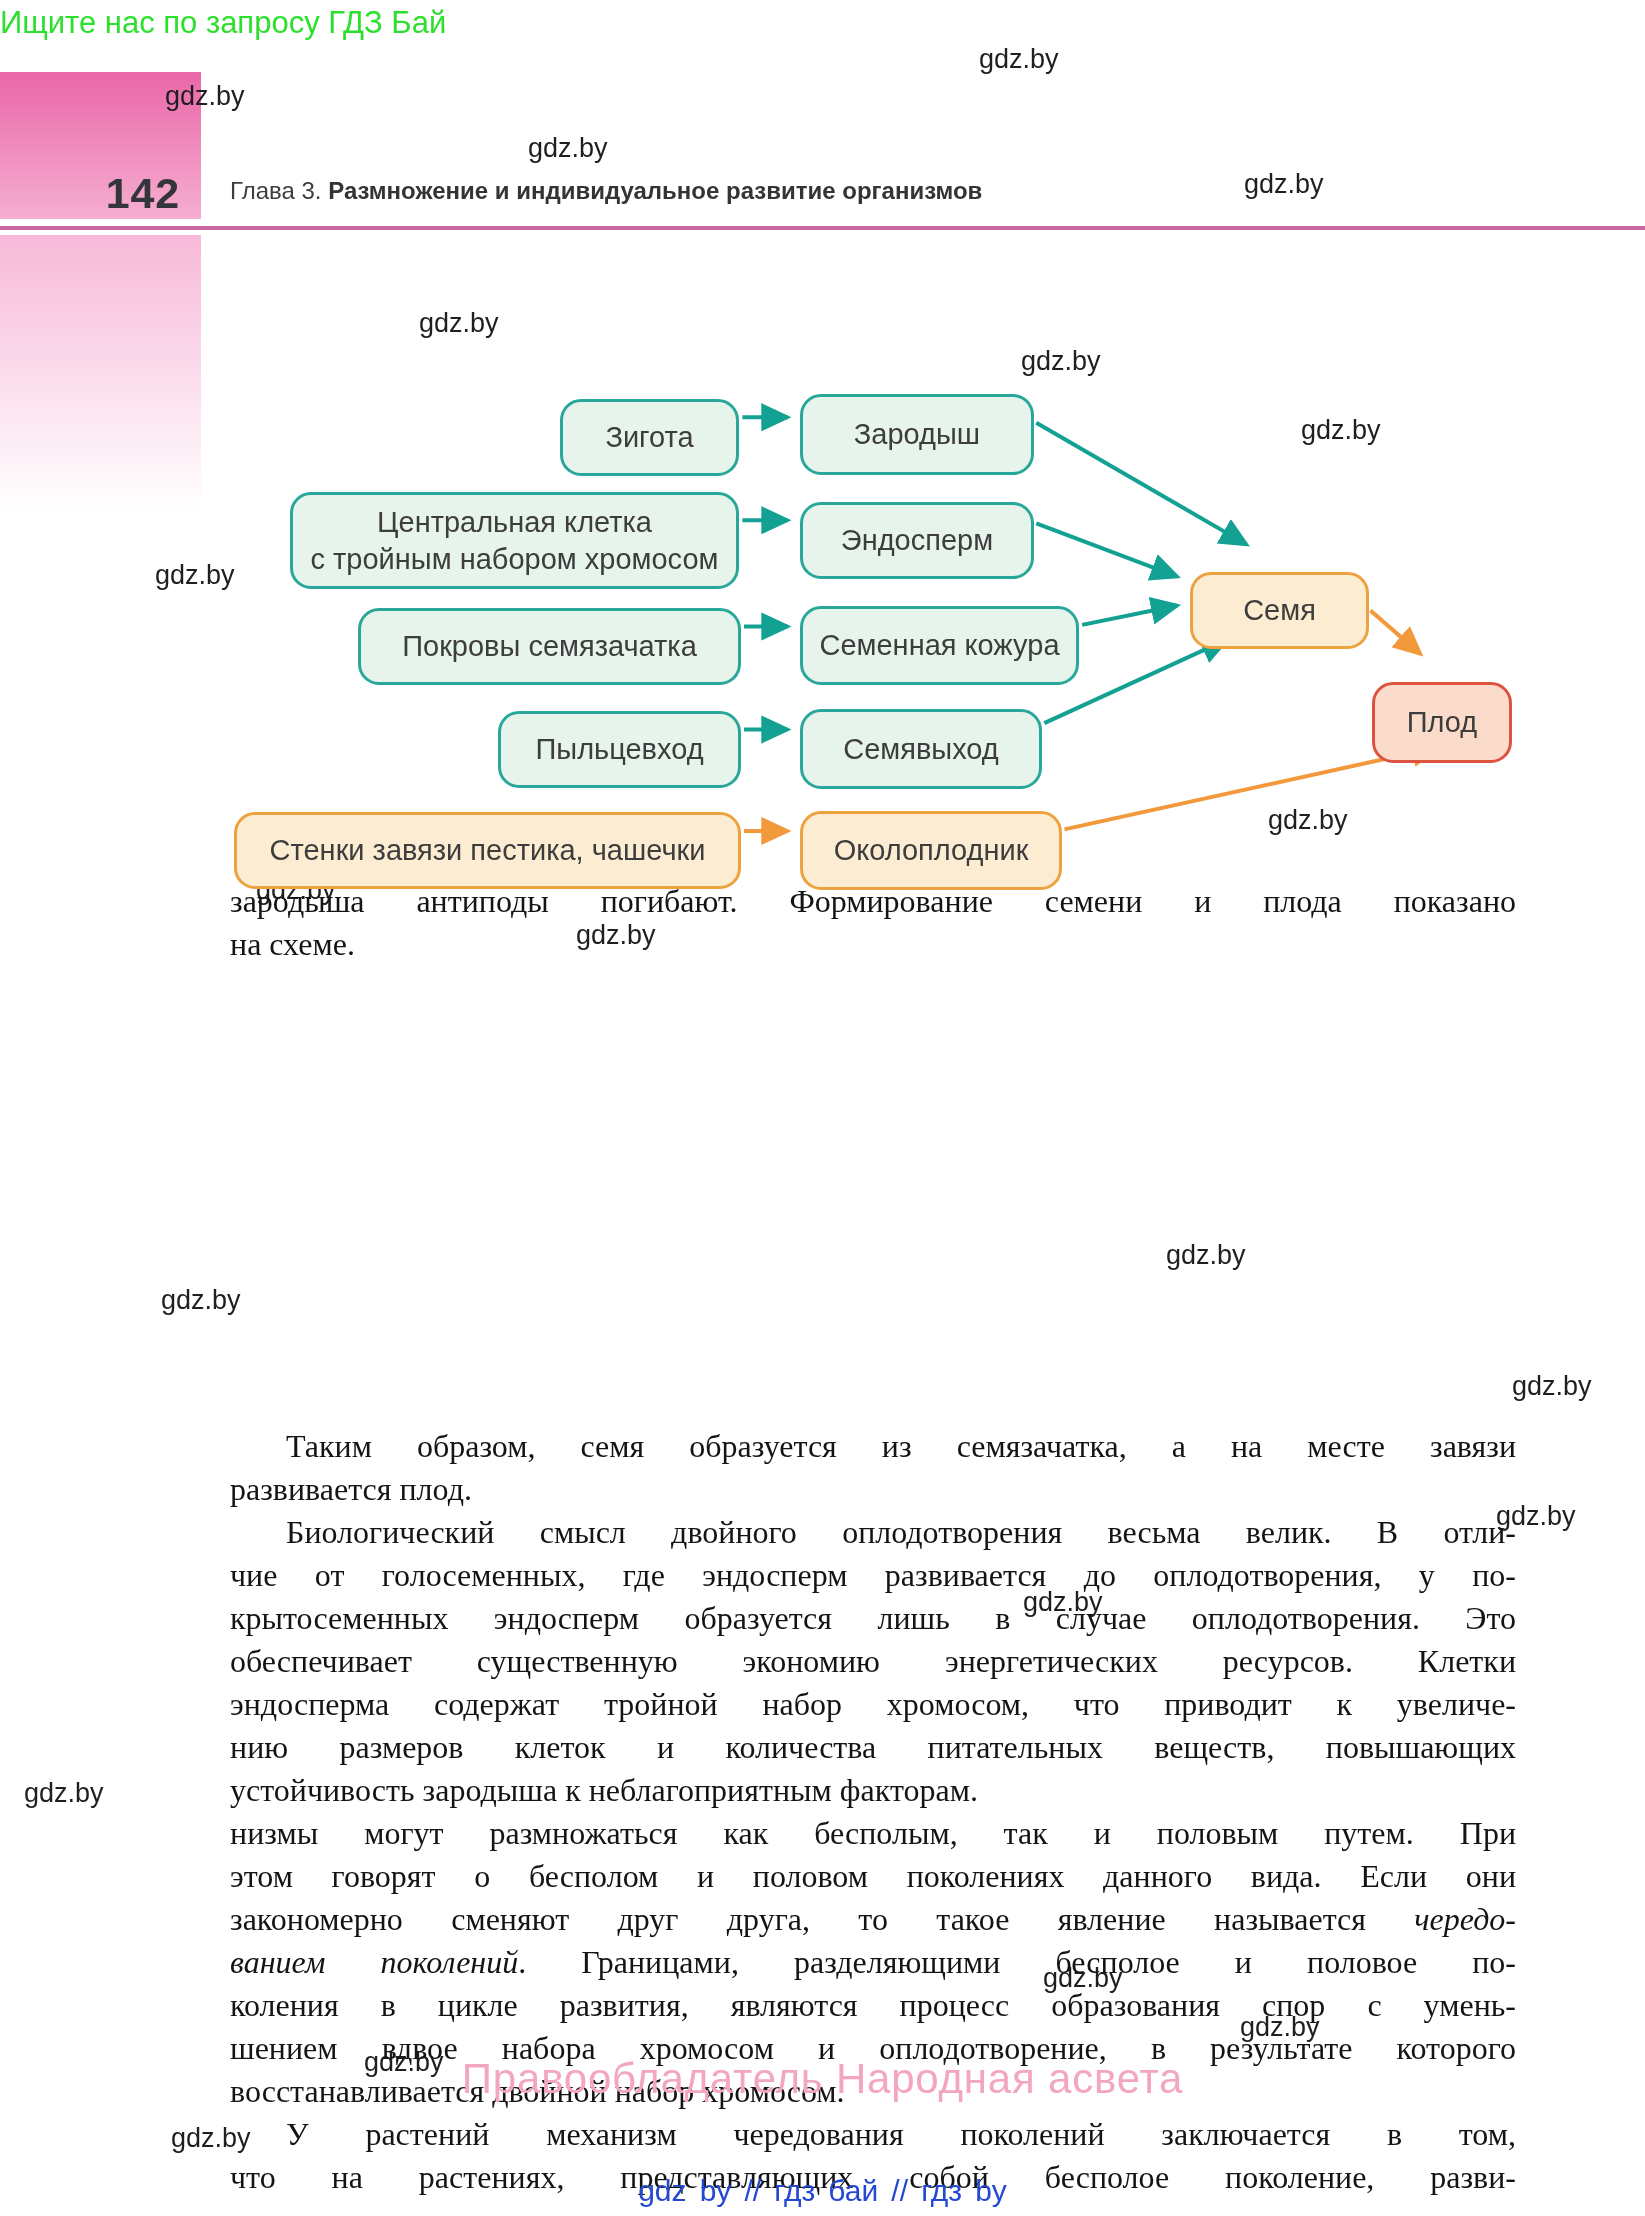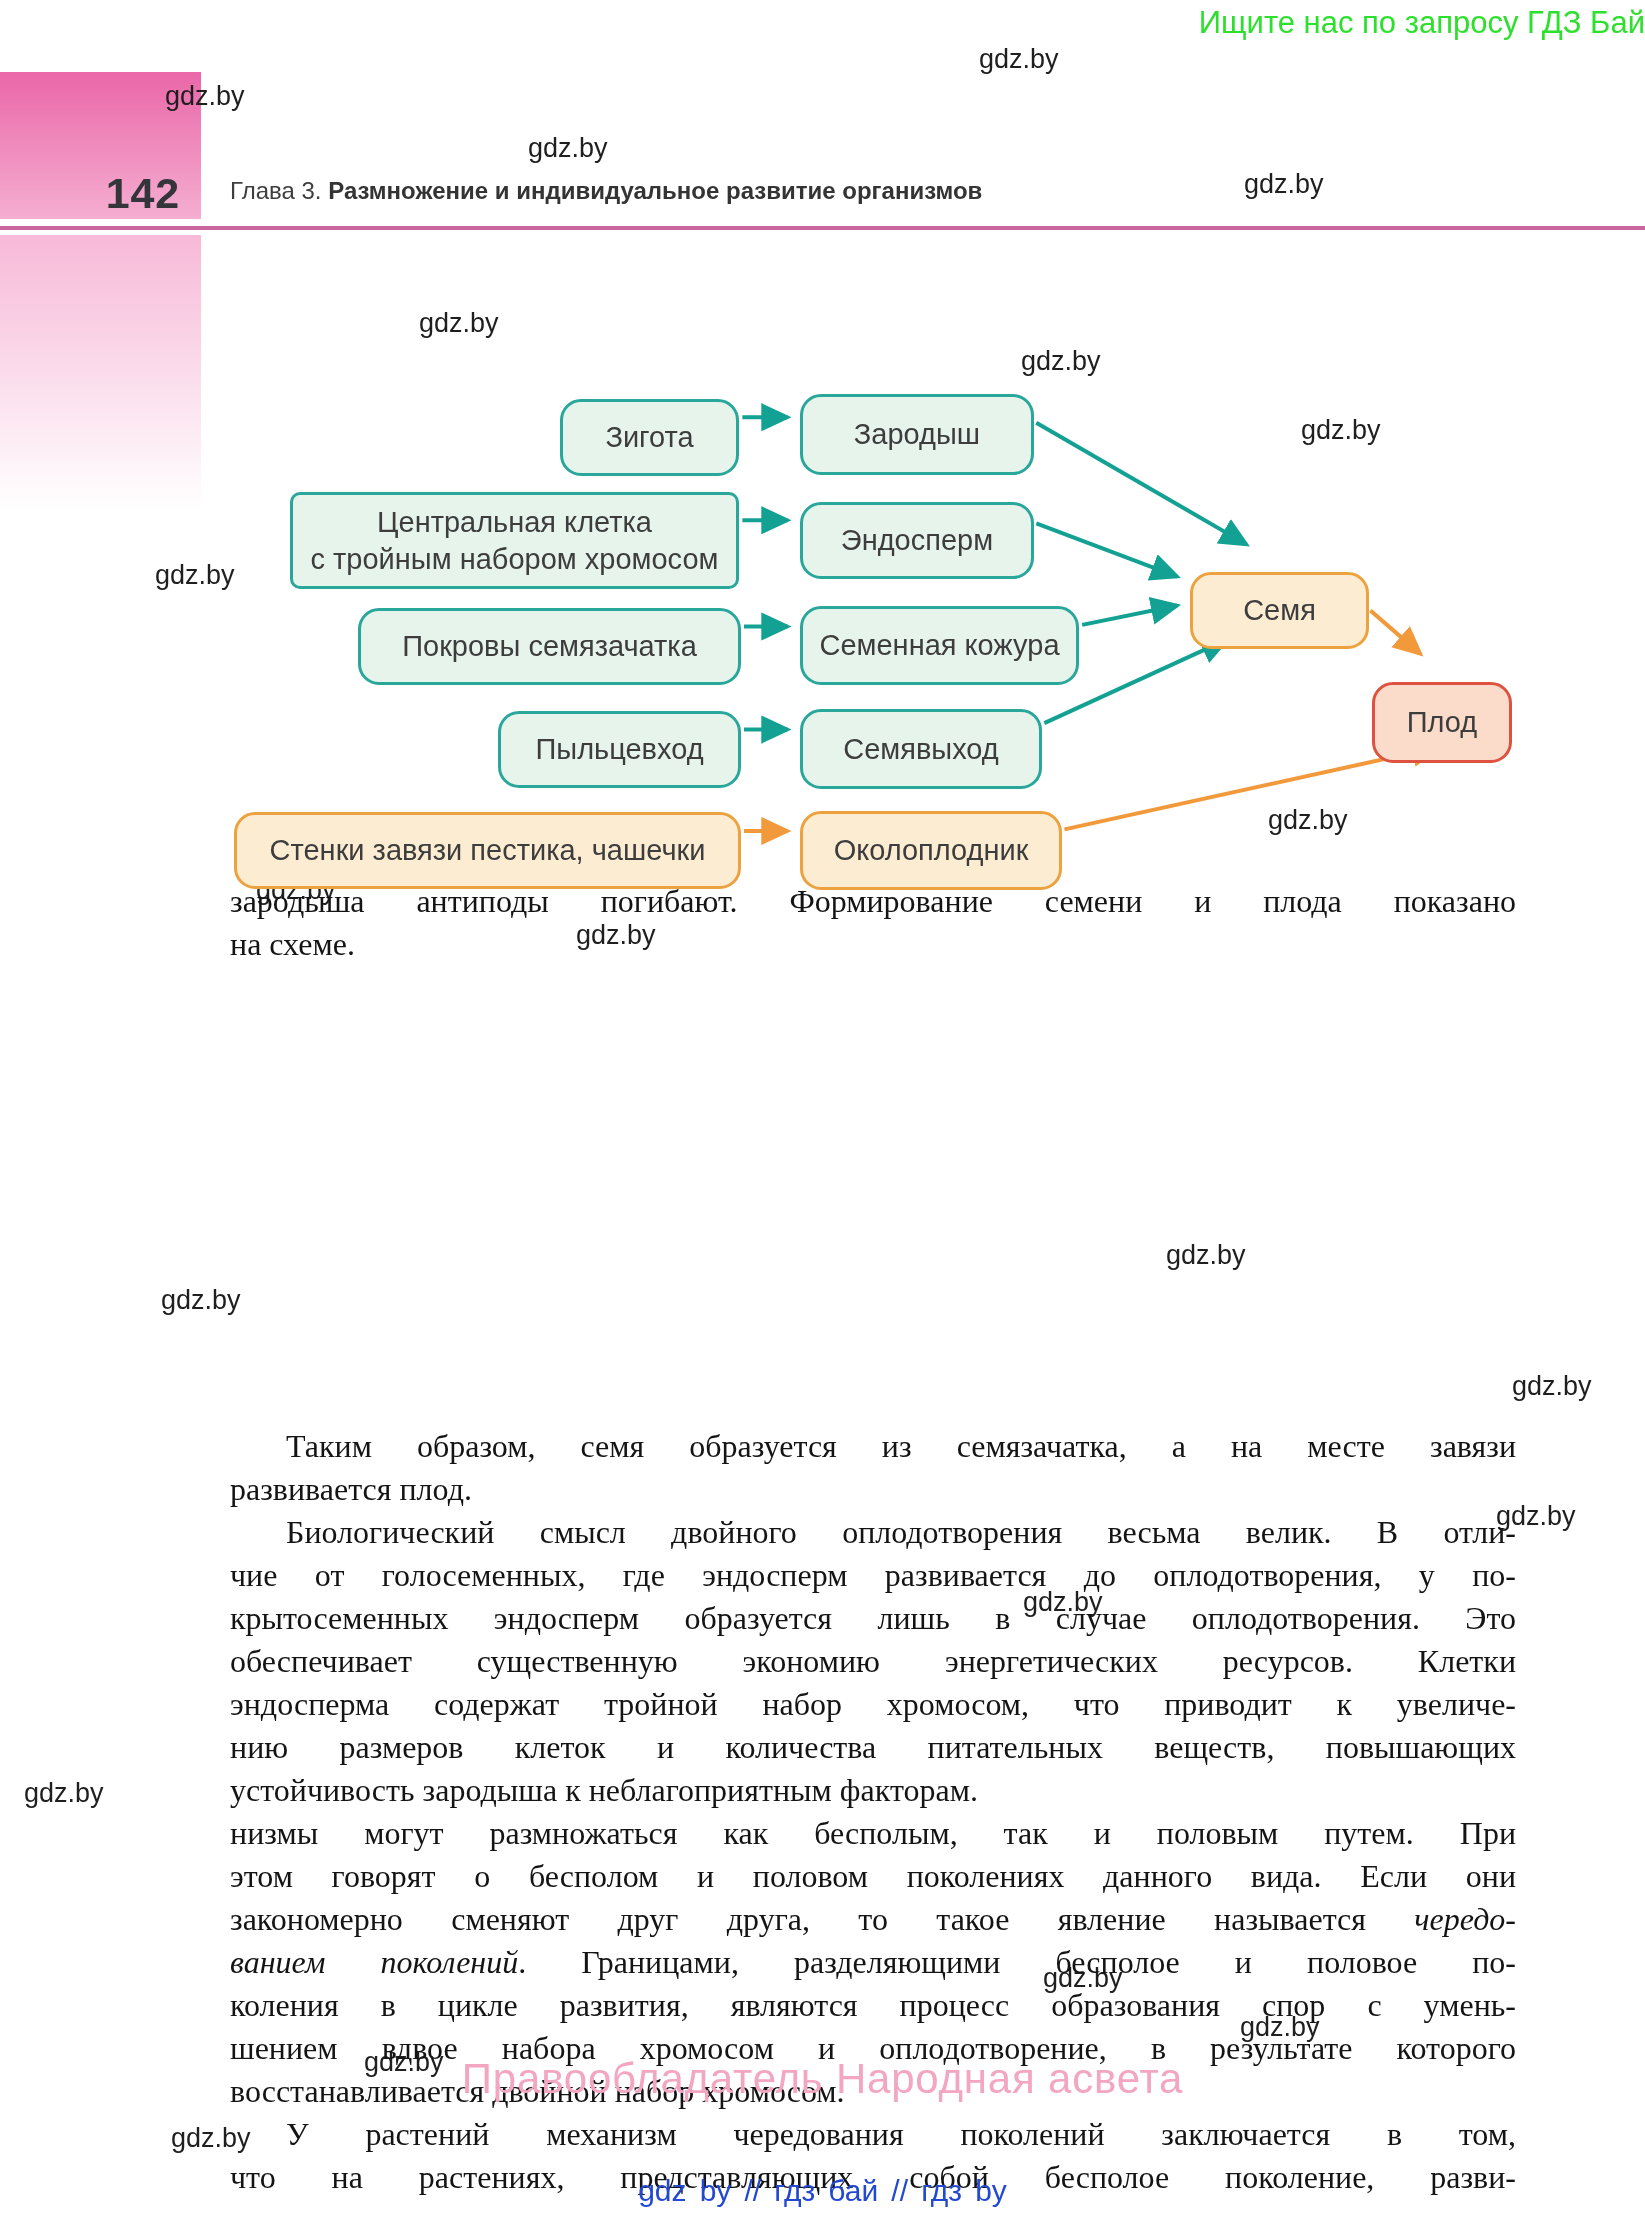--- a/index.html
+++ b/index.html
@@ -4,21 +4,21 @@
 <style>
   html,body{margin:0;padding:0;}
   body{
     width:1645px;height:2216px;position:relative;background:#ffffff;
     font-family:"Liberation Sans",sans-serif;overflow:hidden;
   }
   .abs{position:absolute;}
 
   
   #promo-top{
-    top:4.8px;left:0;width:100%;text-align:right;
+    top:4.8px;left:0;width:100%;text-align:left;
     font-size:31px;font-weight:500;color:#2ee02e;
   }
 
   
   #pink-block{
     top:72px;left:0;width:201px;height:147px;
     background:linear-gradient(180deg,#ea67a8 0%,#f5aed1 100%);
   }
   #page-number{
     top:169px;left:0;width:180px;text-align:right;
@@ -139,21 +139,21 @@
         <line x1="1702" y1="758" x2="1764" y2="812" stroke="#f2993c" stroke-width="5" marker-end="url(#ah-o)"></line>
         <line x1="1322" y1="1030" x2="1786" y2="928" stroke="#f2993c" stroke-width="5" marker-end="url(#ah-o)"></line>
       </g>
   </svg>
 <div class="dnode green" style="left: 560px; top: 379px; width: 179px; height: 77px;">
       <div>Зигота</div>
     </div>
     <div class="dnode green" style="left: 800px; top: 374px; width: 234px; height: 81px;">
       <div>Зародыш</div>
     </div>
-    <div class="dnode green" style="left: 290px; top: 472px; width: 449px; height: 97px; border-radius: 10px;">
+    <div class="dnode green" style="left: 290px; top: 472px; width: 449px; height: 97px;">
       <div>Центральная клетка</div>
       <div>с тройным набором хромосом</div>
     </div>
     <div class="dnode green" style="left: 800px; top: 482px; width: 234px; height: 77px;">
       <div>Эндосперм</div>
     </div>
     <div class="dnode green" style="left: 358px; top: 588px; width: 383px; height: 77px;">
       <div>Покровы семязачатка</div>
     </div>
     <div class="dnode green" style="left: 800px; top: 586px; width: 279px; height: 79px;">

